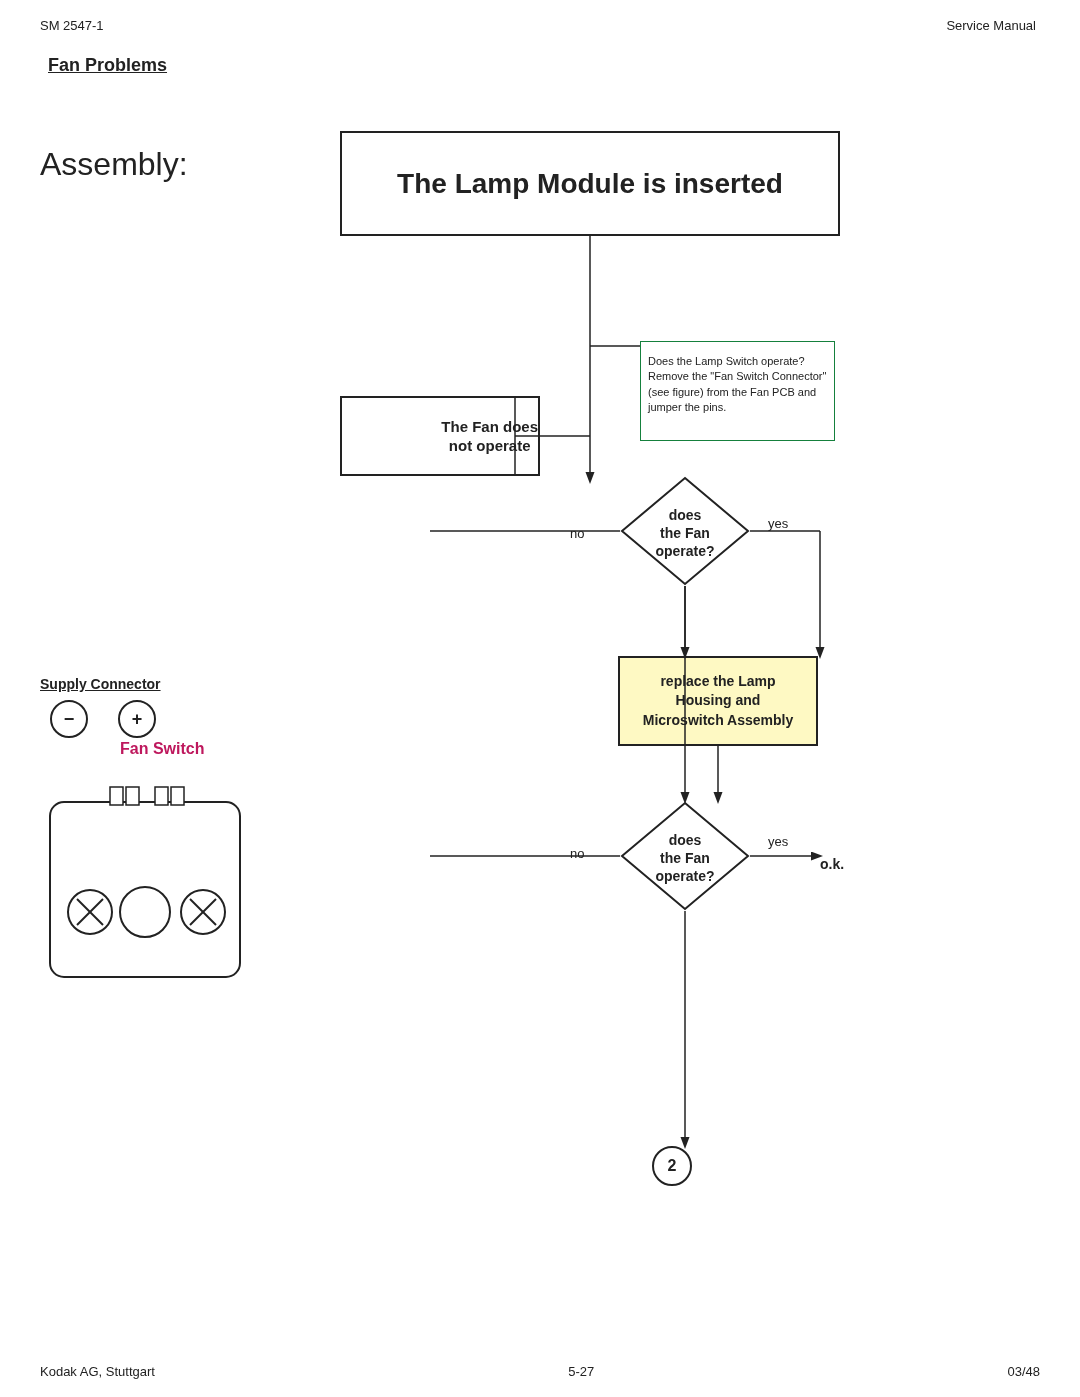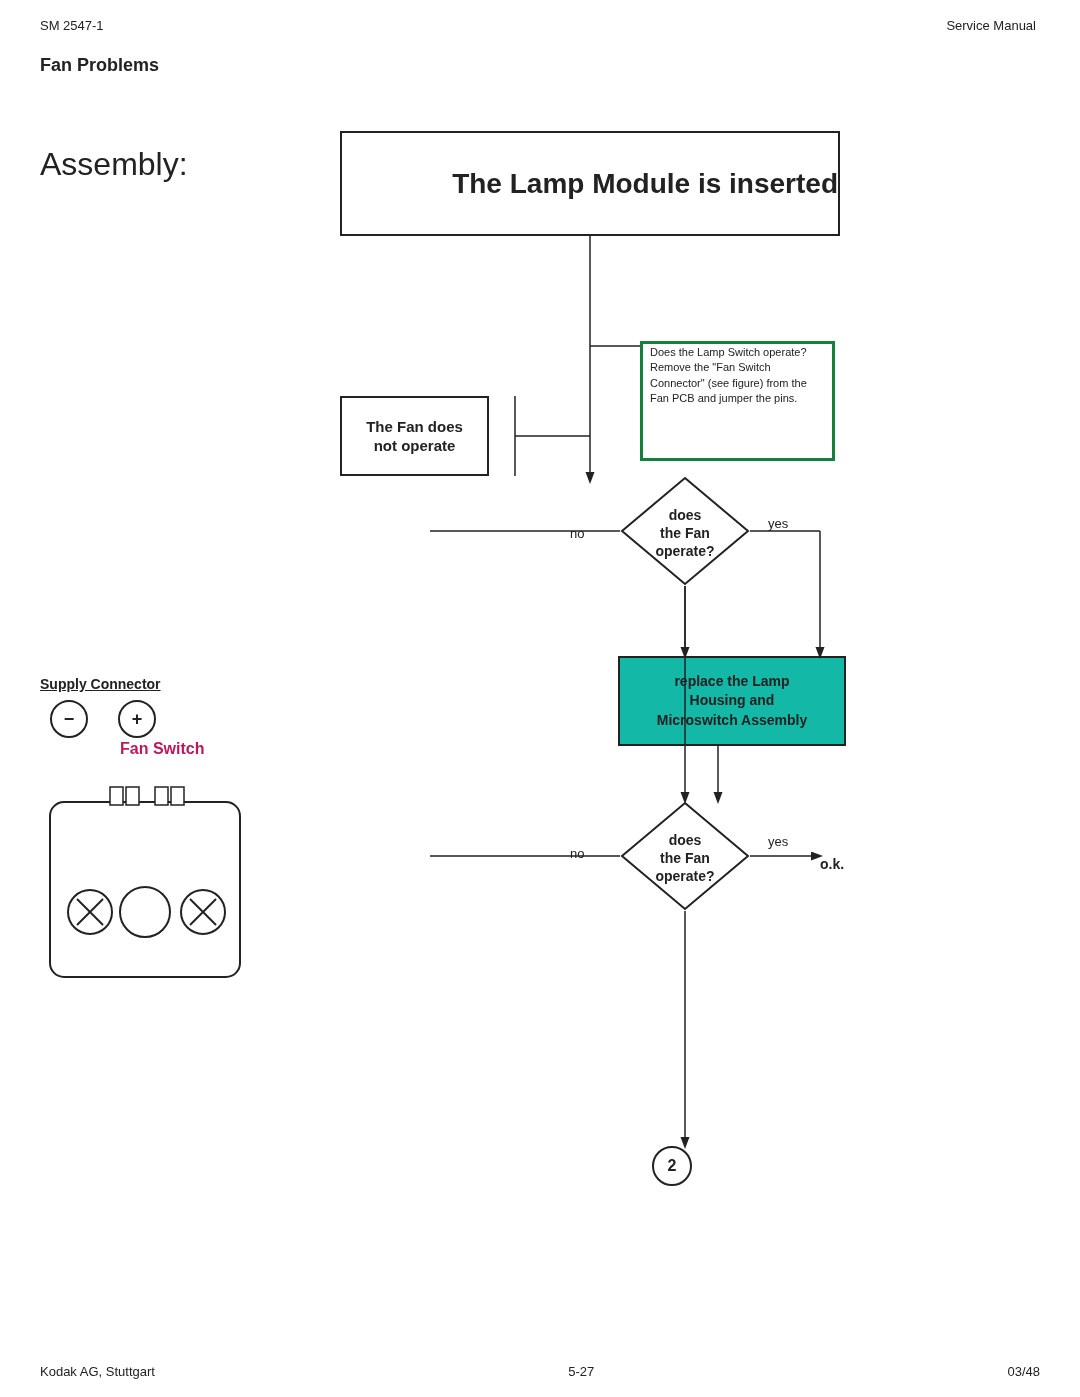--- a/index.html
+++ b/index.html
@@ -21,21 +21,23 @@
       font-size: 13px;
       color: #222;
     }
 
     .section-title {
       padding: 22px 40px 0 40px;
     }
     .section-title span {
       font-size: 18px;
       font-weight: bold;
-      color: #222;
+      text-decoration: underline;
+      color: #222;
+      margin-left: 8px;
     }
 
     .footer {
       position: absolute;
       bottom: 18px;
       left: 0; right: 0;
       display: flex;
       justify-content: space-between;
       padding: 0 40px;
       font-size: 13px;
@@ -65,62 +67,62 @@
     .box-lamp-module {
       position: absolute;
       left: 340px;
       top: 45px;
       width: 500px;
       height: 105px;
       border: 2px solid #222;
       background: #fff;
       display: flex;
       align-items: center;
-      justify-content: flex-end;
+      justify-content: center;
     }
     .box-lamp-module span {
       font-size: 28px;
       font-weight: bold;
       color: #222;
       text-align: center;
       font-family: Arial, sans-serif;
     }
 
     
     .box-fan-not-operate {
       position: absolute;
       left: 340px;
       top: 310px;
-      width: 149px;
+      width: 200px;
       height: 80px;
       border: 2px solid #222;
       background: #fff;
       display: flex;
       align-items: center;
-      justify-content: center;
+      justify-content: flex-end;
     }
     .box-fan-not-operate span {
       font-size: 15px;
       font-weight: bold;
       color: #222;
       text-align: center;
       font-family: Arial, sans-serif;
       line-height: 1.3;
     }
 
     
     .box-note-top {
       position: absolute;
       left: 640px;
       top: 255px;
       width: 195px;
-      height: 120px;
-      border: 3px solid #15803d;
-      background: #fff;
-      padding: 1px 7px;
+      height: 100px;
+      border: 1px solid #15803d;
+      background: #fff;
+      padding: 12px 7px;
       font-size: 11px;
       color: #222;
       line-height: 1.4;
     }
 
     
     .diamond-1 {
       position: absolute;
       left: 620px;
       top: 390px;
@@ -142,24 +144,24 @@
       color: #222;
       line-height: 1.3;
       pointer-events: none;
     }
 
     
     .box-replace {
       position: absolute;
       left: 618px;
       top: 570px;
-      width: 228px;
+      width: 200px;
       height: 90px;
       border: 2px solid #222;
-      background: #14b8a6;
+      background: #fef9c3;
       display: flex;
       align-items: center;
       justify-content: center;
       padding: 6px;
     }
     .box-replace span {
       font-size: 14px;
       font-weight: bold;
       color: #222;
       text-align: center;

